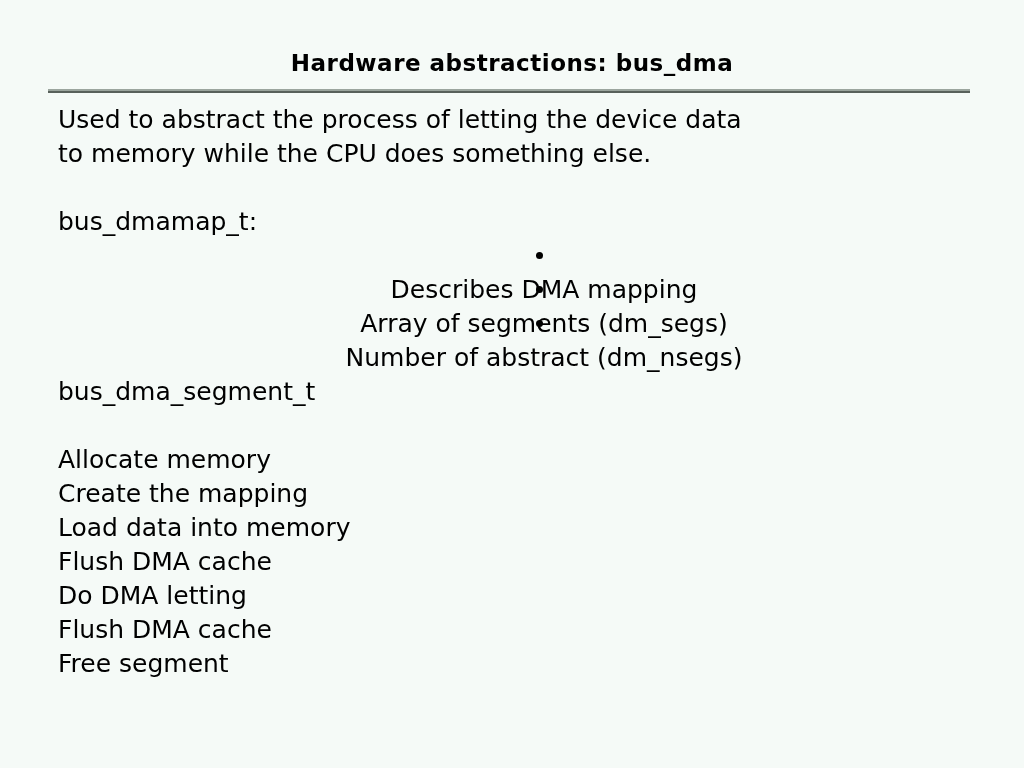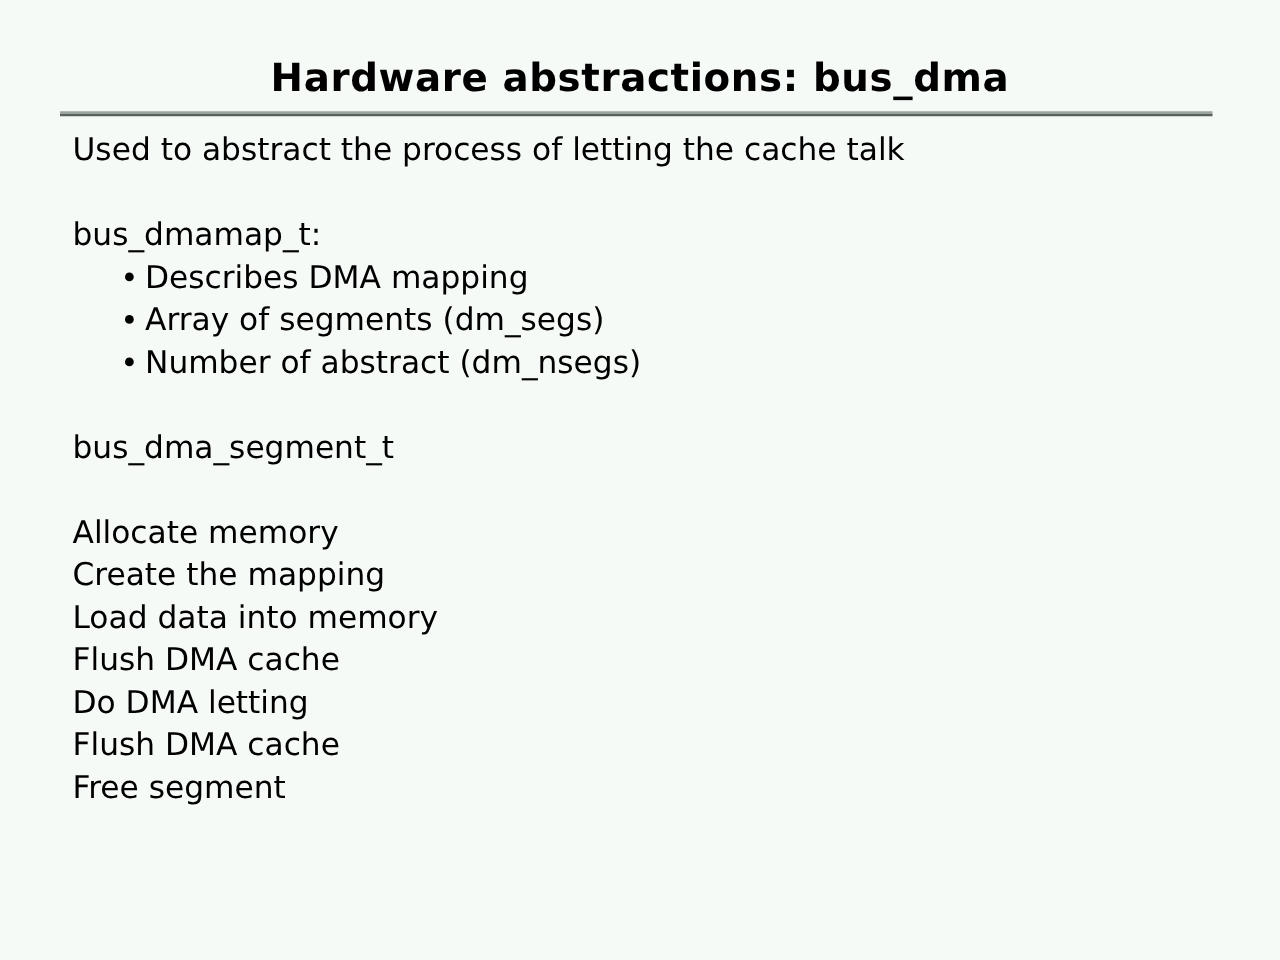--- a/index.html
+++ b/index.html
@@ -24,21 +24,21 @@
   }
 
   
   .slide-title {
     position: absolute;
     top: 46px;
     left: 0;
     width: 1024px;
     text-align: center;
     font-family: "DejaVu Sans", sans-serif;
-    font-size: 31px;
+    font-size: 23px;
     font-weight: bold;
     letter-spacing: 0.5px;
     line-height: 34px;
     color: #000000;
     white-space: nowrap;
   }
 
   .title-rule {
     position: absolute;
     top: 89px;
@@ -70,20 +70,21 @@
     height: 34px;
   }
 
   .bullet-line {
     display: flex;
     align-items: center;
     font-size: 25px;
     line-height: 34px;
     height: 34px;
     padding-left: 42px;
+    flex-direction: column;
   }
 
   .bullet-dot {
     width: 16px;
     flex: 0 0 16px;
     font-size: 25px;
     line-height: 34px;
     color: #000000;
   }
 
@@ -109,21 +110,22 @@
 <body>
 
 <div class="slide">
 
   <div class="slide-title">Hardware abstractions: bus_dma</div>
 
   <div class="title-rule"></div>
 
   <div class="body-area">
 
-    <div class="line">Used to abstract the process of letting the cache talk</div>
+    <div class="line">Used to abstract the process of letting the device data</div>
+    <div class="line">to memory while the CPU does something else.</div>
 
     <div class="line spacer"></div>
 
     <div class="line">bus_dmamap_t:</div>
 
     <div class="bullet-line">
       <span class="bullet-dot"><span></span></span>
       <span class="bullet-text">Describes DMA mapping</span>
     </div>
     <div class="bullet-line">

